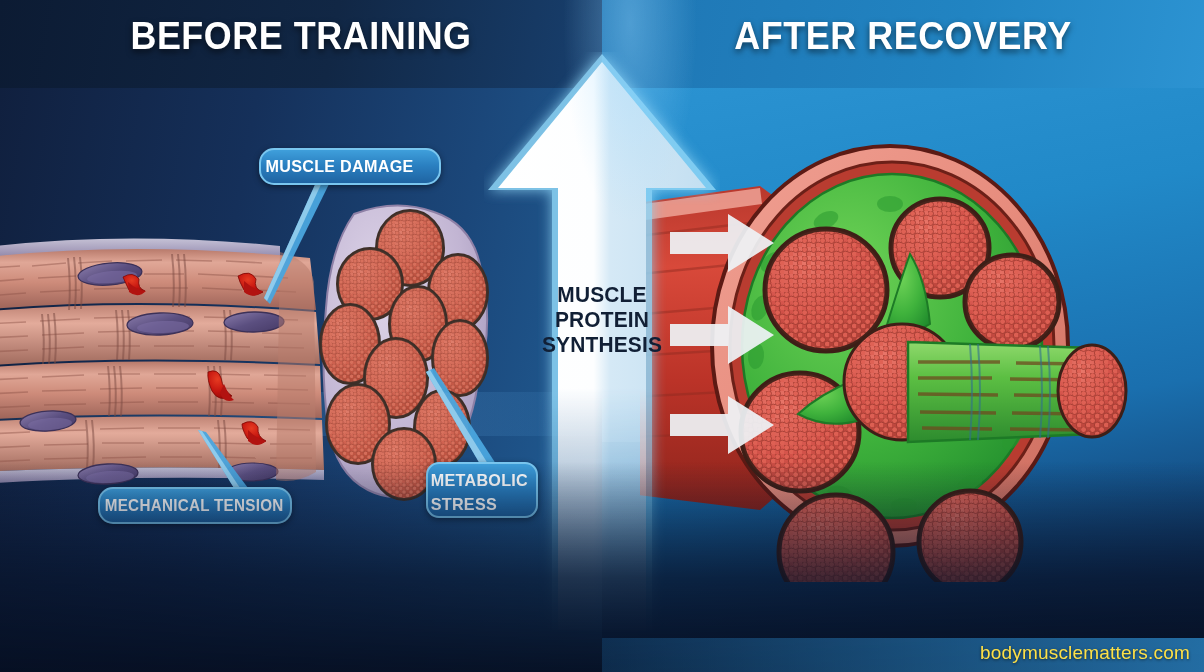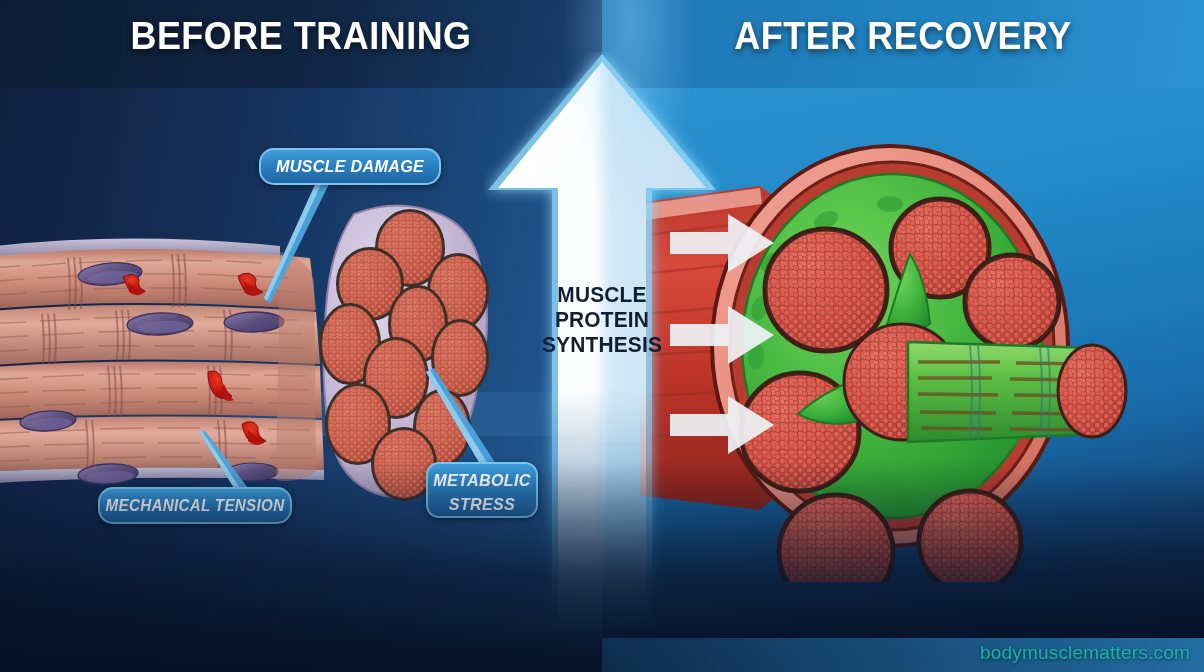--- a/index.html
+++ b/index.html
@@ -50,32 +50,32 @@
 
   
   .xsec-left{position:absolute;left:318px;top:196px;width:180px;height:312px;}
 
   
   .mus-right{position:absolute;left:640px;top:112px;width:564px;height:470px;}
 
   
   .pill{position:absolute;border-radius:15px;
     background:linear-gradient(to bottom,#3f9fdb 0%,#2a7fc0 48%,#1f64a2 100%);
-    border:2px solid #79c6ef;color:#fff;font-weight:bold;text-align:center;
-    box-shadow:0 2px 6px rgba(0,0,0,.45);letter-spacing:.3px;font-style:italic;}
+    border:2px solid #79c6ef;color:#fff;font-weight:bold;text-align:left;
+    box-shadow:0 2px 6px rgba(0,0,0,.45);letter-spacing:.3px;}
   .pill span{display:block;transform:scaleX(.95);}
   #pill-damage{left:259px;top:148px;width:178px;height:33px;font-size:17px;line-height:33px;}
   #pill-tension{left:98px;top:487px;width:190px;height:33px;font-size:16px;line-height:33px;}
   #pill-metab{left:426px;top:462px;width:112px;height:56px;font-size:17px;line-height:24px;padding-top:5px;
     box-sizing:border-box;border-radius:13px;}
 
   .leader{position:absolute;}
   .leader svg{display:block;}
 
-  .watermark{position:absolute;right:14px;bottom:8px;color:#14b8a6;font-size:19px;
+  .watermark{position:absolute;right:14px;bottom:8px;color:#fde047;font-size:19px;
     letter-spacing:.2px;text-shadow:0 1px 3px rgba(0,0,0,.6);}
 </style>
 </head>
 <body>
 
 <div id="stage">
 
   <div class="bg-left2"></div>
   <div class="bg-right"></div>
   <div class="hdr-band-l"></div>

